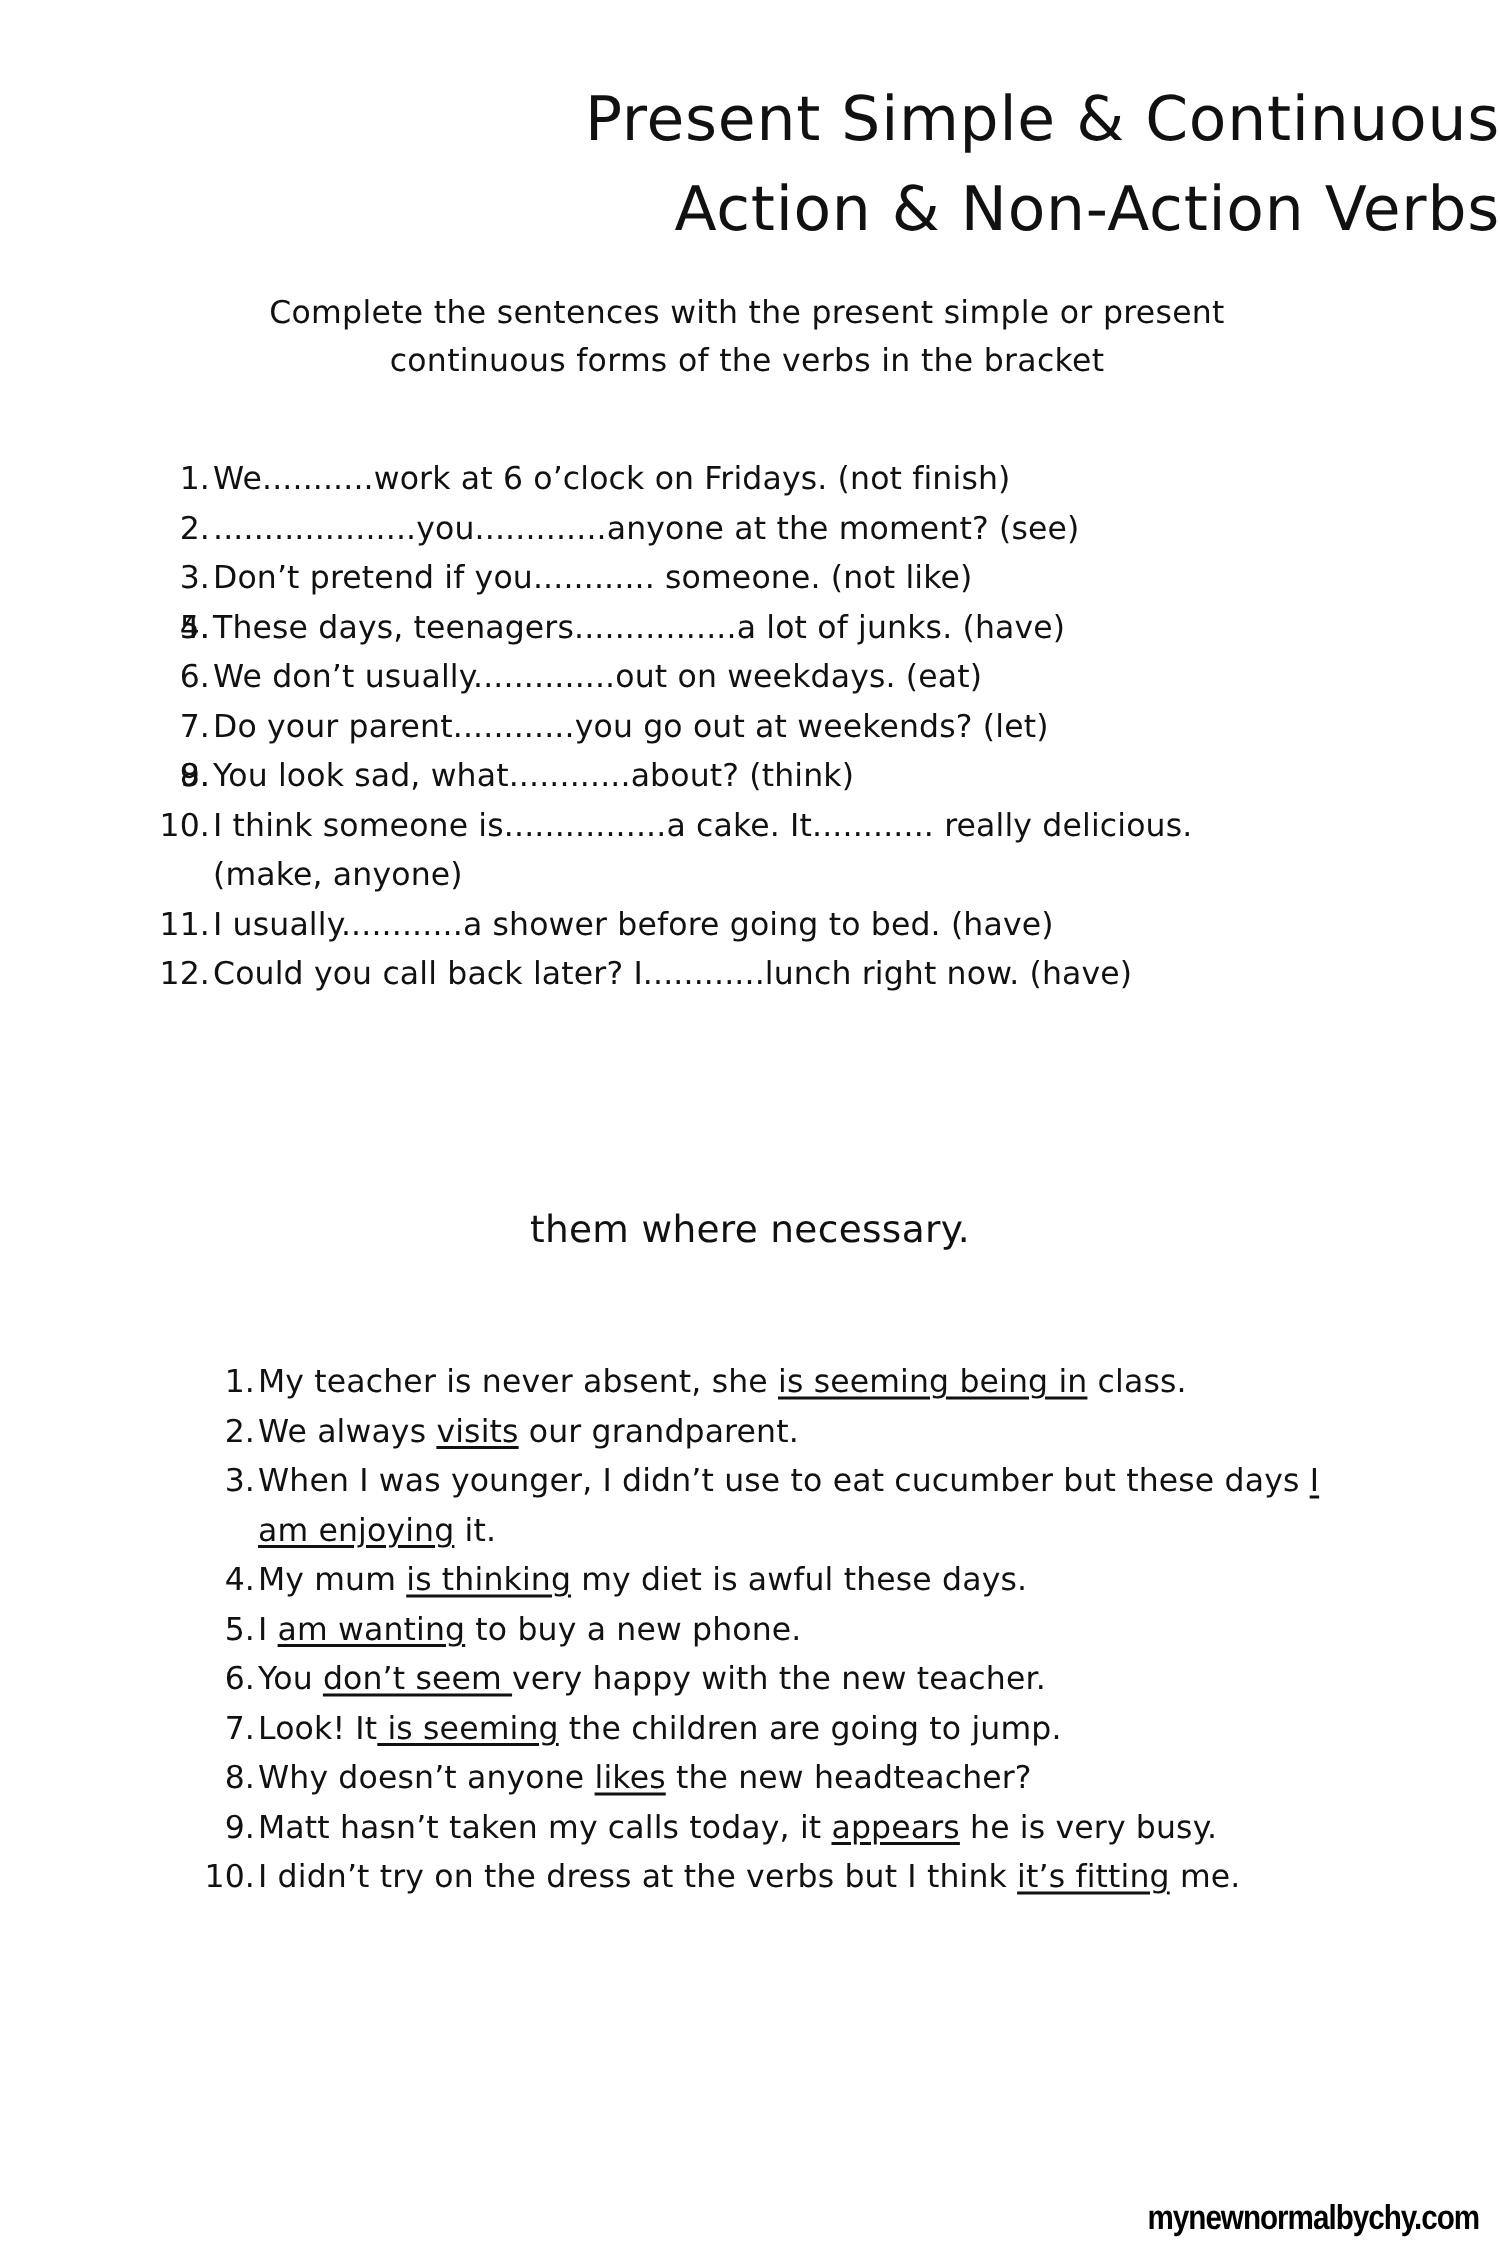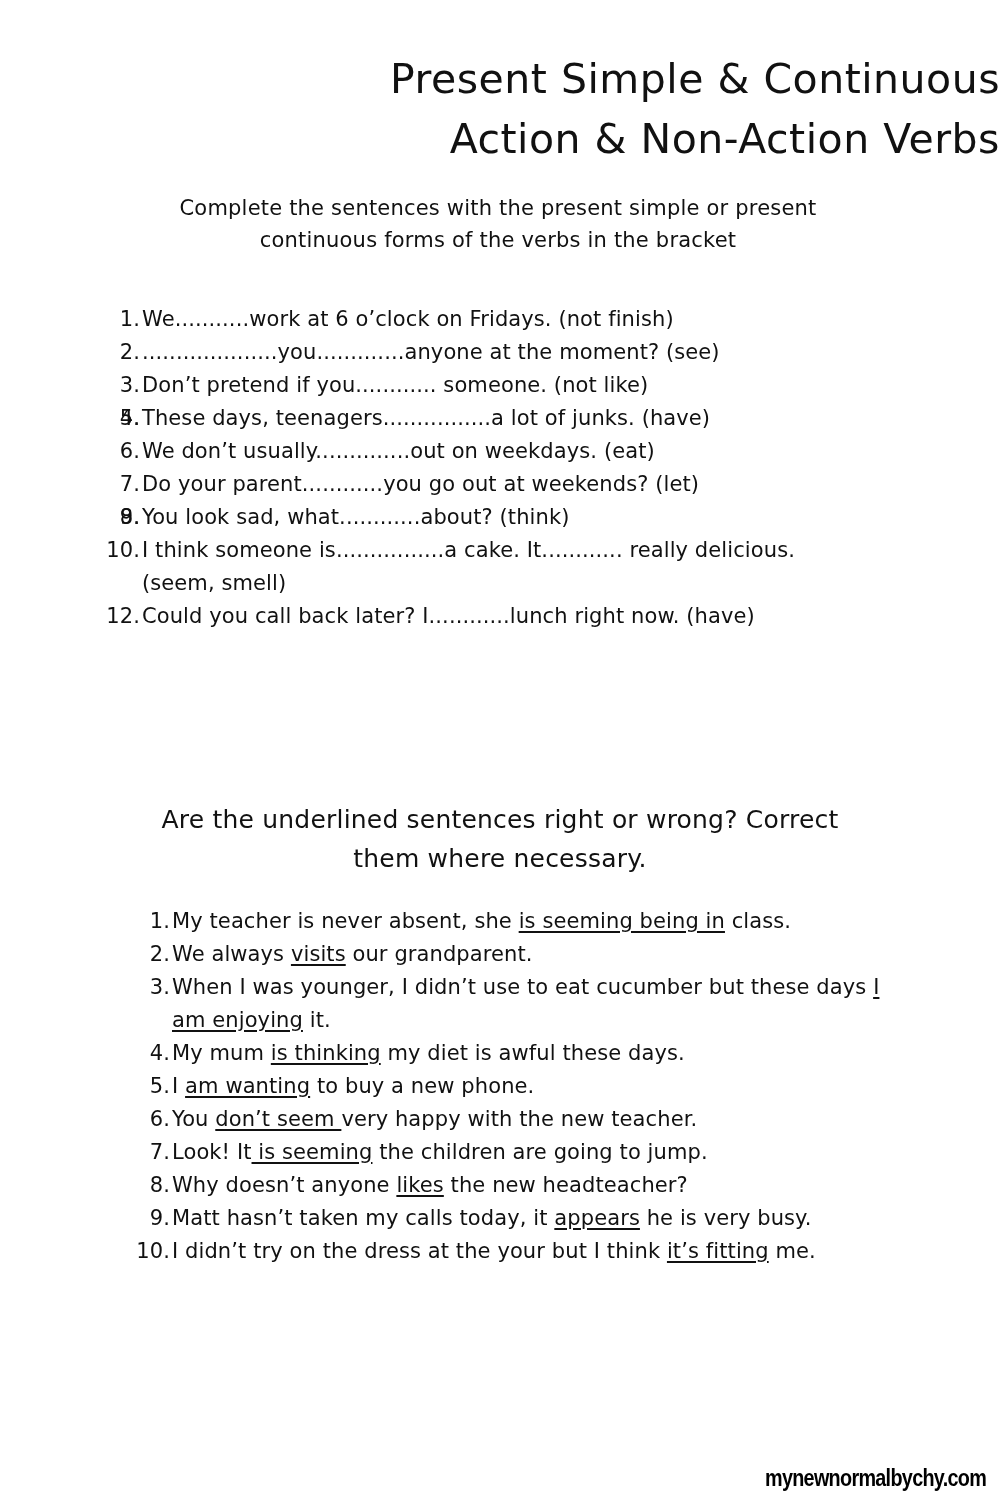--- a/index.html
+++ b/index.html
@@ -52,35 +52,35 @@
 <ol class="list list1">
   <li><span class="num">1.</span><span>We...........work at 6 o’clock on Fridays. (not finish)</span></li>
   <li><span class="num">2.</span><span>....................you.............anyone at the moment? (see)</span></li>
   <li><span class="num">3.</span><span>Don’t pretend if you............ someone. (not like)</span></li>
   <li><span class="num">4.</span></li>
   <li><span class="num">5.</span><span>These days, teenagers................a lot of junks. (have)</span></li>
   <li><span class="num">6.</span><span>We don’t usually..............out on weekdays. (eat)</span></li>
   <li><span class="num">7.</span><span>Do your parent............you go out at weekends? (let)</span></li>
   <li><span class="num">8.</span></li>
   <li><span class="num">9.</span><span>You look sad, what............about? (think)</span></li>
-  <li><span class="num">10.</span><span>I think someone is................a cake. It............ really delicious.</span><br><span>(seem, smell)</span></li>
+  <li><span class="num">10.</span><span>I think someone is................a cake. It............ really delicious.</span><br><span>(make, anyone)</span></li>
+  <li><span class="num">11.</span><span>I usually............a shower before going to bed. (have)</span></li>
   <li><span class="num">12.</span><span>Could you call back later? I............lunch right now. (have)</span></li>
 </ol>
 
 <div class="instr instr2">
-  <div>Are the underlined sentences right or wrong? Correct</div>
   <div>them where necessary.</div>
 </div>
 
 <ol class="list list2">
   <li><span class="num">1.</span><span>My teacher is never absent, she </span><span class="u">is seeming being in</span><span> class.</span></li>
   <li><span class="num">2.</span><span>We always </span><span class="u">visits</span><span> our grandparent.</span></li>
   <li><span class="num">3.</span><span>When I was younger, I didn’t use to eat cucumber but these days </span><span class="u">I am enjoying</span><span> it.</span></li>
   <li><span class="num">4.</span><span>My mum </span><span class="u">is thinking</span><span> my diet is awful these days.</span></li>
   <li><span class="num">5.</span><span>I </span><span class="u">am wanting</span><span> to buy a new phone.</span></li>
   <li><span class="num">6.</span><span>You </span><span class="u">don’t seem </span><span>very happy with the new teacher.</span></li>
   <li><span class="num">7.</span><span>Look! It</span><span class="u"> is seeming</span><span> the children are going to jump.</span></li>
   <li><span class="num">8.</span><span> Why doesn’t anyone </span><span class="u">likes</span><span> the new headteacher?</span></li>
   <li><span class="num">9.</span><span>Matt hasn’t taken my calls today, it </span><span class="u">appears</span><span> he is very busy.</span></li>
-  <li><span class="num">10.</span><span>I didn’t try on the dress at the your but I think </span><span class="u">it’s fitting</span><span> me.</span></li>
+  <li><span class="num">10.</span><span>I didn’t try on the dress at the verbs but I think </span><span class="u">it’s fitting</span><span> me.</span></li>
 </ol>
 
 <div class="footer">mynewnormalbychy.com</div>
 
 </body></html>

